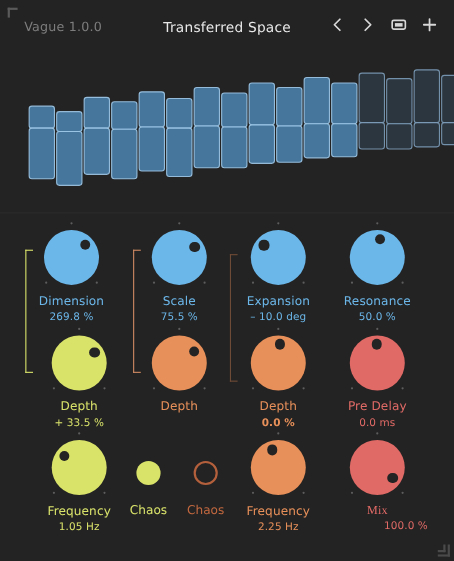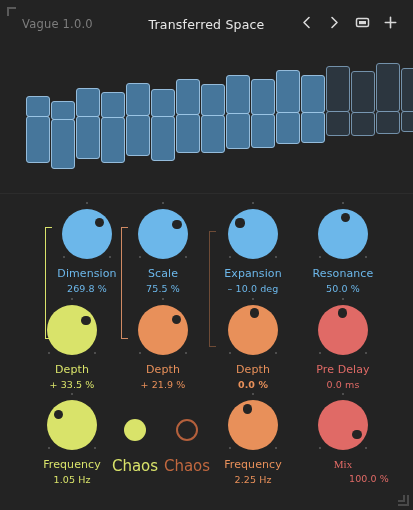--- a/index.html
+++ b/index.html
@@ -114,21 +114,21 @@
 
   
   .mini-cell { position: absolute; width: 60px; text-align: center; }
   .mini-wrap { position: relative; width: 60px; height: 52px; }
   .mini-knob {
     position: absolute; left: 50%; top: 14px;
     transform: translateX(-50%);
     width: 22px; height: 22px; border-radius: 50%;
     cursor: pointer;
   }
-  .mini-label { font-size: 15px; margin-top: 0px; }
+  .mini-label { font-size: 11px; margin-top: 0px; }
 
   
   .bracket {
     position: absolute;
     width: 7px;
     border-left: 1px solid currentColor;
     border-top: 1px solid currentColor;
     border-bottom: 1px solid currentColor;
     pointer-events: none;
   }
@@ -201,21 +201,21 @@
         <rect x="376.5" y="16.5" width="23" height="48" rx="2.5" fill="#2e3a44" fill-opacity="0.85" stroke="#7c9cb8" stroke-width="1" stroke-opacity="0.9"></rect>
         <rect x="376.5" y="64.5" width="23" height="22" rx="2.5" fill="#2e3a44" fill-opacity="0.85" stroke="#7c9cb8" stroke-width="1" stroke-opacity="0.9"></rect>
         <rect x="401.5" y="21.5" width="23" height="43" rx="2.5" fill="#2e3a44" fill-opacity="0.85" stroke="#7c9cb8" stroke-width="1" stroke-opacity="0.9"></rect>
         <rect x="401.5" y="64.5" width="23" height="20" rx="2.5" fill="#2e3a44" fill-opacity="0.85" stroke="#7c9cb8" stroke-width="1" stroke-opacity="0.9"></rect>
       </svg>
   </div>
 
   <div class="divider"></div>
 
   <div class="knob-area" id="knob-area">
-      <div class="knob-cell" style="left: 41px; top: 8px;">
+      <div class="knob-cell" style="left: 19px; top: 8px;">
         <div class="knob-wrap">
           <div class="bracket" style="color: rgb(217, 227, 106); left: 4px; top: 23px; height: 112px;"></div>
           <div class="knob" style="width: 50px; height: 50px; background: rgb(108, 183, 234);">
             <div class="knob-ind" style="width: 9.2px; height: 9.2px; left: 32.833px; top: 8.80603px;"></div>
           </div>
           <div class="tick" style="left: 45px; top: -2px;"></div>
           <div class="tick" style="left: 22px; top: 52px;"></div>
           <div class="tick" style="left: 68px; top: 52px;"></div>
         </div>
         <div class="knob-label" style="color: rgb(108, 183, 234);">Dimension</div>
@@ -274,21 +274,20 @@
       <div class="knob-cell" style="left: 117px; top: 104px;">
         <div class="knob-wrap">
           <div class="knob" style="width: 50px; height: 50px; background: rgb(232, 144, 90);">
             <div class="knob-ind" style="width: 9.2px; height: 9.2px; left: 33.7962px; top: 9.93375px;"></div>
           </div>
           <div class="tick" style="left: 45px; top: -2px;"></div>
           <div class="tick" style="left: 22px; top: 52px;"></div>
           <div class="tick" style="left: 68px; top: 52px;"></div>
         </div>
         <div class="knob-label" style="color: rgb(232, 144, 90);">Depth</div>
-        <div class="knob-value" style="color: rgb(232, 144, 90);">+ 21.9 %</div>
       </div>
       <div class="knob-cell" style="left: 207px; top: 104px;">
         <div class="knob-wrap">
           <div class="knob" style="width: 50px; height: 50px; background: rgb(232, 144, 90);">
             <div class="knob-ind" style="width: 9.2px; height: 9.2px; left: 21.5859px; top: 3.44141px;"></div>
           </div>
           <div class="tick" style="left: 45px; top: -2px;"></div>
           <div class="tick" style="left: 22px; top: 52px;"></div>
           <div class="tick" style="left: 68px; top: 52px;"></div>
         </div>

